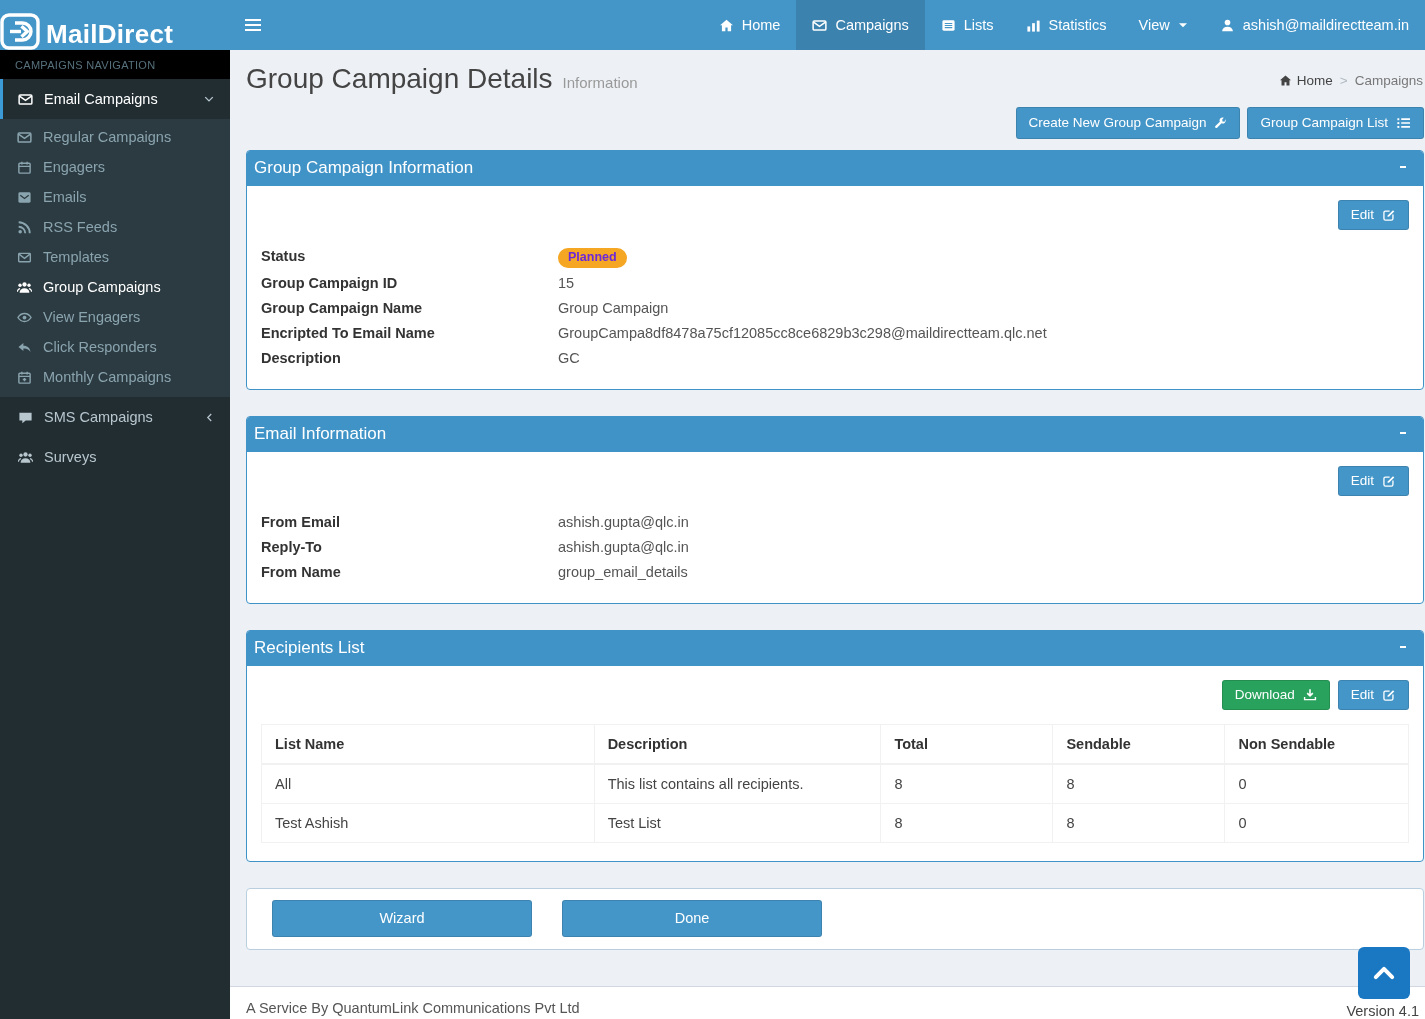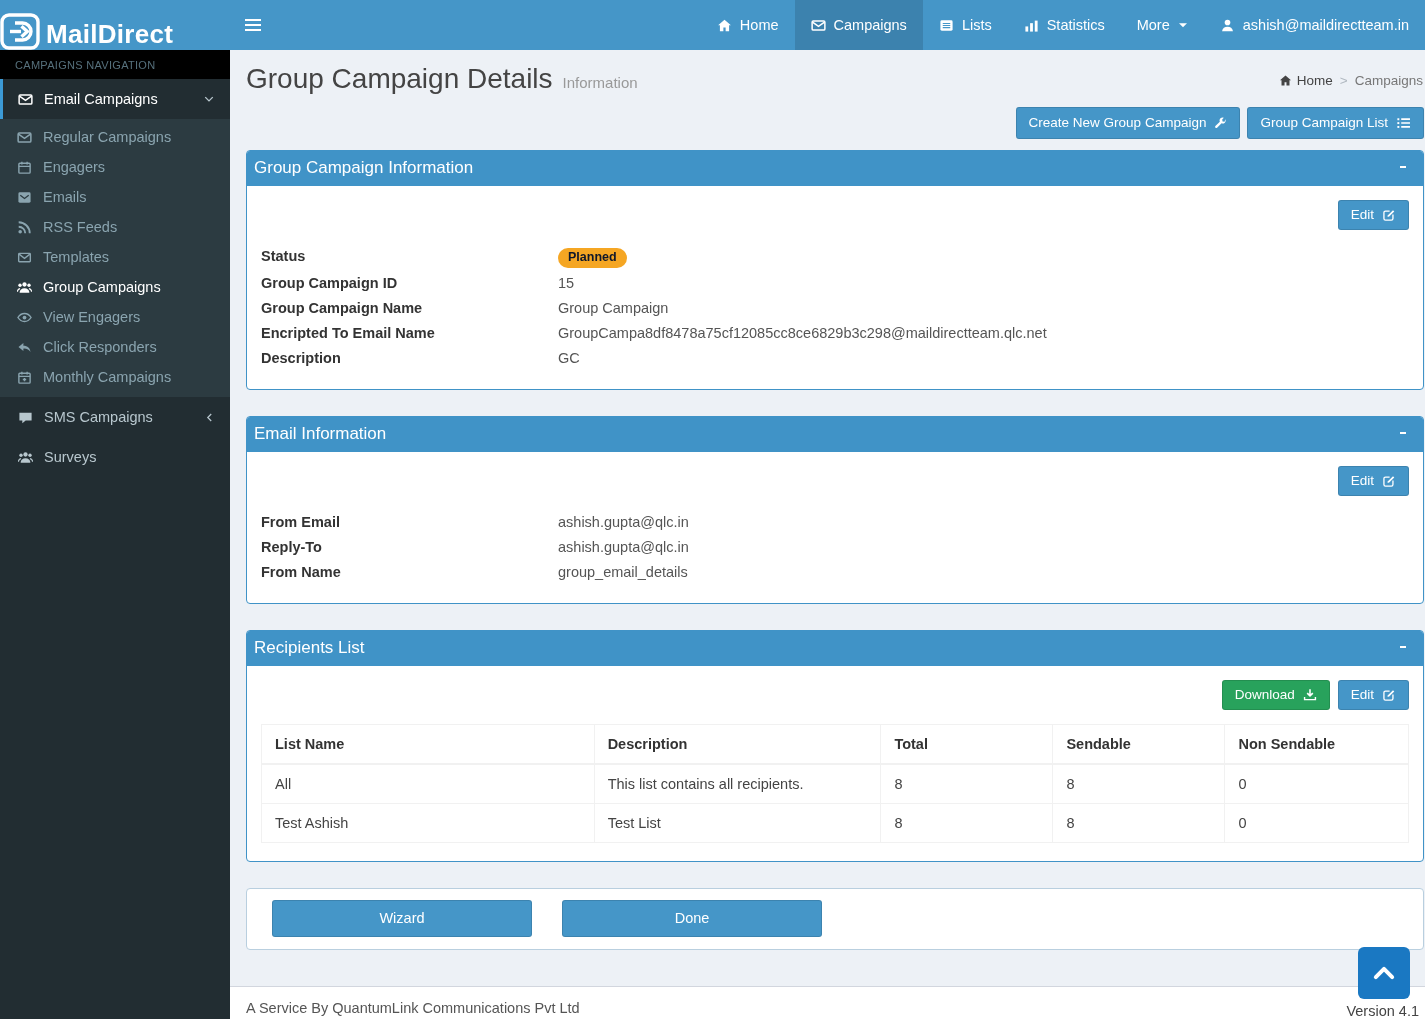--- a/index.html
+++ b/index.html
@@ -53,21 +53,21 @@
   .content { padding:0 1px 0 16px; }
   .panel { background:#fff; border:1px solid #4093c7; border-radius:4px; margin-bottom:26px; }
   .panel-heading { position:relative; background:#4093c7; color:#fff; font-size:17px; padding:7px 7px 8px; border-radius:3px 3px 0 0; }
   .collapse-btn { position:absolute; right:11px; top:7px; width:18px; height:18px; display:flex; align-items:center; justify-content:center; cursor:pointer; background:transparent; border:none; }
   .minus-bar { width:13px; height:2px; background:#fff; display:block; }
   .panel-body { padding:14px 14px 18px; }
   .edit-row { display:flex; justify-content:flex-end; gap:8px; margin-bottom:14px; }
   .field-row { display:flex; padding:3px 0; font-size:14.5px; line-height:19px; }
   .field-label { flex:0 0 297px; font-weight:bold; color:#333; }
   .field-value { color:#555; word-break:break-all; }
-  .badge-status { display:inline-block; background:#f5a623; color:#0f172a; font-weight:bold; font-size:12.5px; padding:3px 10px 4px; border-radius:10px; line-height:1; }
+  .badge-status { display:inline-block; background:#f5a623; color:#6d28d9; font-weight:bold; font-size:12.5px; padding:3px 10px 4px; border-radius:10px; line-height:1; }
   
   table.recipients { width:100%; border-collapse:collapse; font-size:14.5px; margin-top:2px; }
   table.recipients th, table.recipients td { border:1px solid #f1f1f1; padding:11px 13px; text-align:left; vertical-align:middle; }
   table.recipients th { font-weight:bold; color:#333; border-bottom-width:2px; }
   table.recipients td { color:#444; }
   
   .action-panel { background:#fff; border:1px solid #b9cfdf; border-radius:4px; padding:11px 0 12px 25px; display:flex; gap:30px; }
   
   .footer { margin-top:36px; background:#fff; border-top:1px solid #d2d6de; padding:13px 8px 14px 16px; position:relative; min-height:72px; }
   .footer .service { margin:0 0 3px; color:#555; font-size:14.5px; }
@@ -130,21 +130,21 @@
       <span class="icon">
           <svg width="15" height="15" viewBox="0 0 16 16">
             <rect x="1.5" y="9" width="3" height="5.5" fill="currentColor"></rect>
             <rect x="6.5" y="5.5" width="3" height="9" fill="currentColor"></rect>
             <rect x="11.5" y="2.8" width="3" height="11.7" fill="currentColor"></rect>
           </svg>
         </span>
       <span>Statistics</span>
     </li>
     <li>
-      <span>More</span>
+      <span>View</span>
       <span class="icon">
           <svg width="10" height="10" viewBox="0 0 10 10">
             <path d="M1 3.2l4 4 4-4z" fill="currentColor"></path>
           </svg>
         </span>
     </li>
     <li>
       <span class="icon">
           <svg width="15" height="15" viewBox="0 0 16 16">
             <circle cx="8" cy="4.8" r="3" fill="currentColor"></circle>

